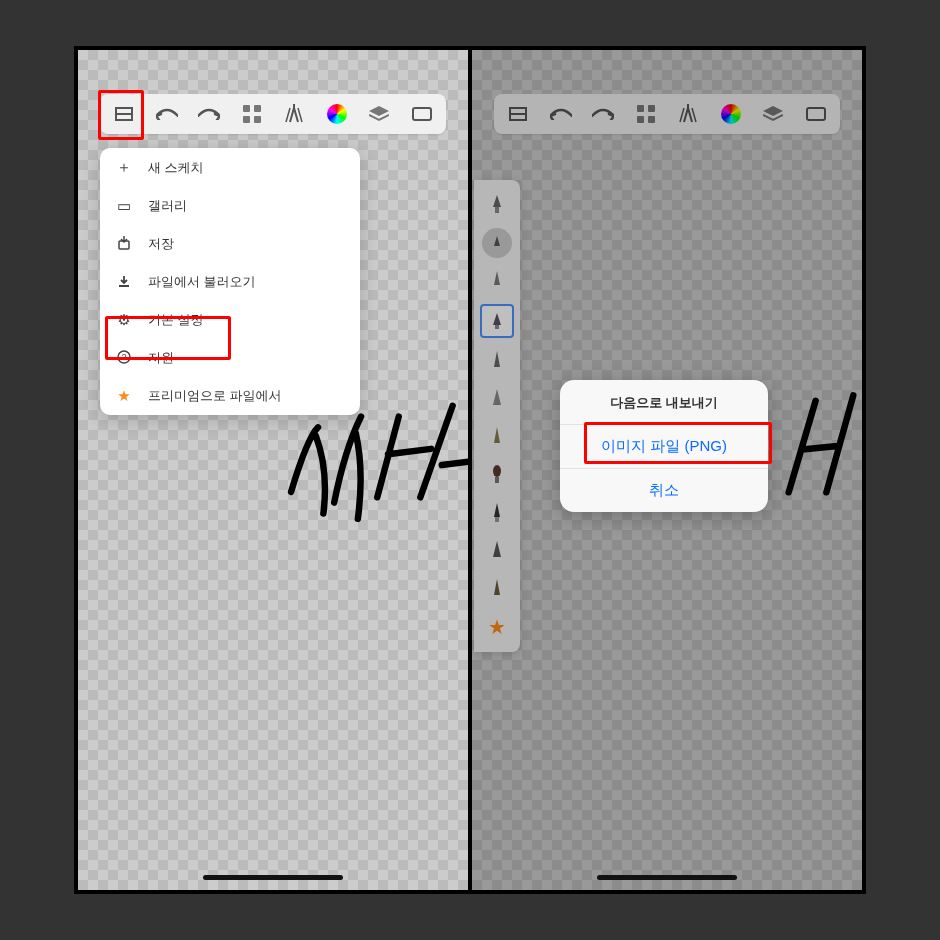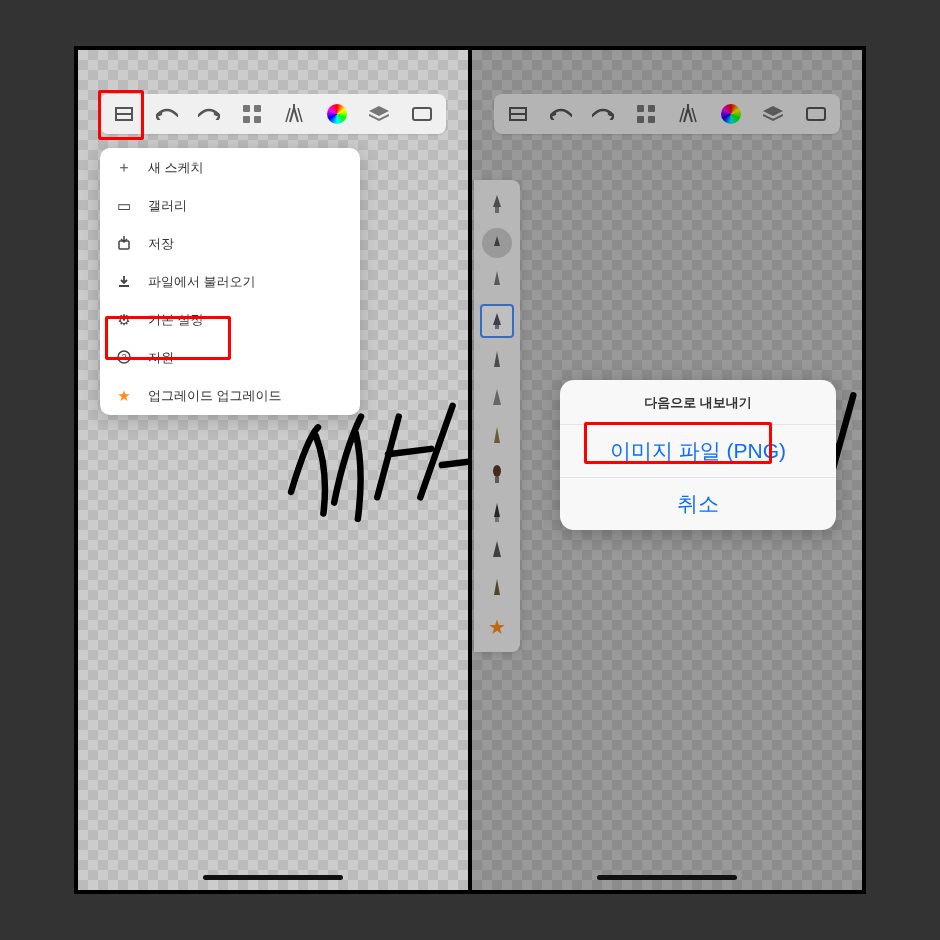--- a/index.html
+++ b/index.html
@@ -128,36 +128,36 @@
   }
   .backdrop {
     position: absolute;
     inset: 0;
     background: rgba(0,0,0,0.25);
   }
   .action-sheet {
     position: absolute;
     top: 330px;
     left: 88px;
-    width: 276px;
+    width: 208px;
     background: #f8f8f8;
     border-radius: 14px;
     box-shadow: 0 4px 20px rgba(0,0,0,0.25);
     text-align: center;
     overflow: hidden;
   }
   .action-title {
     padding: 14px 0 12px;
     font-size: 13px;
     color: #333;
     font-weight: 600;
   }
   .action-btn {
     padding: 12px 0;
-    font-size: 21px;
+    font-size: 15px;
     color: #0b6cff;
     border-top: 1px solid #e3e3e3;
     cursor: pointer;
   }
   .handwriting {
     position: absolute;
     top: 345px;
     left: 170px;
     width: 280px;
     height: 140px;
@@ -278,21 +278,21 @@
         <span class="mi-icon">
           <svg width="14" height="14" viewBox="0 0 14 14">
               <circle cx="7" cy="7" r="6" stroke="#444" stroke-width="1.5" fill="none"></circle>
               <text x="7" y="10" font-size="9" text-anchor="middle" fill="#444">?</text>
             </svg>
         </span>
         <span>지원</span>
       </div>
       <div class="menu-item">
         <span class="mi-icon star-icon">★</span>
-        <span>업그레이드 업그레이드</span>
+        <span>프리미엄으로 파일에서</span>
       </div>
     </div>
 
     <div class="highlight-box" style="top:266px;left:27px;width:120px;height:38px"></div>
 
     <div class="home-indicator"></div>
   </div>
 
   <div class="phone">
     <svg class="handwriting2" viewBox="0 0 80 130">

